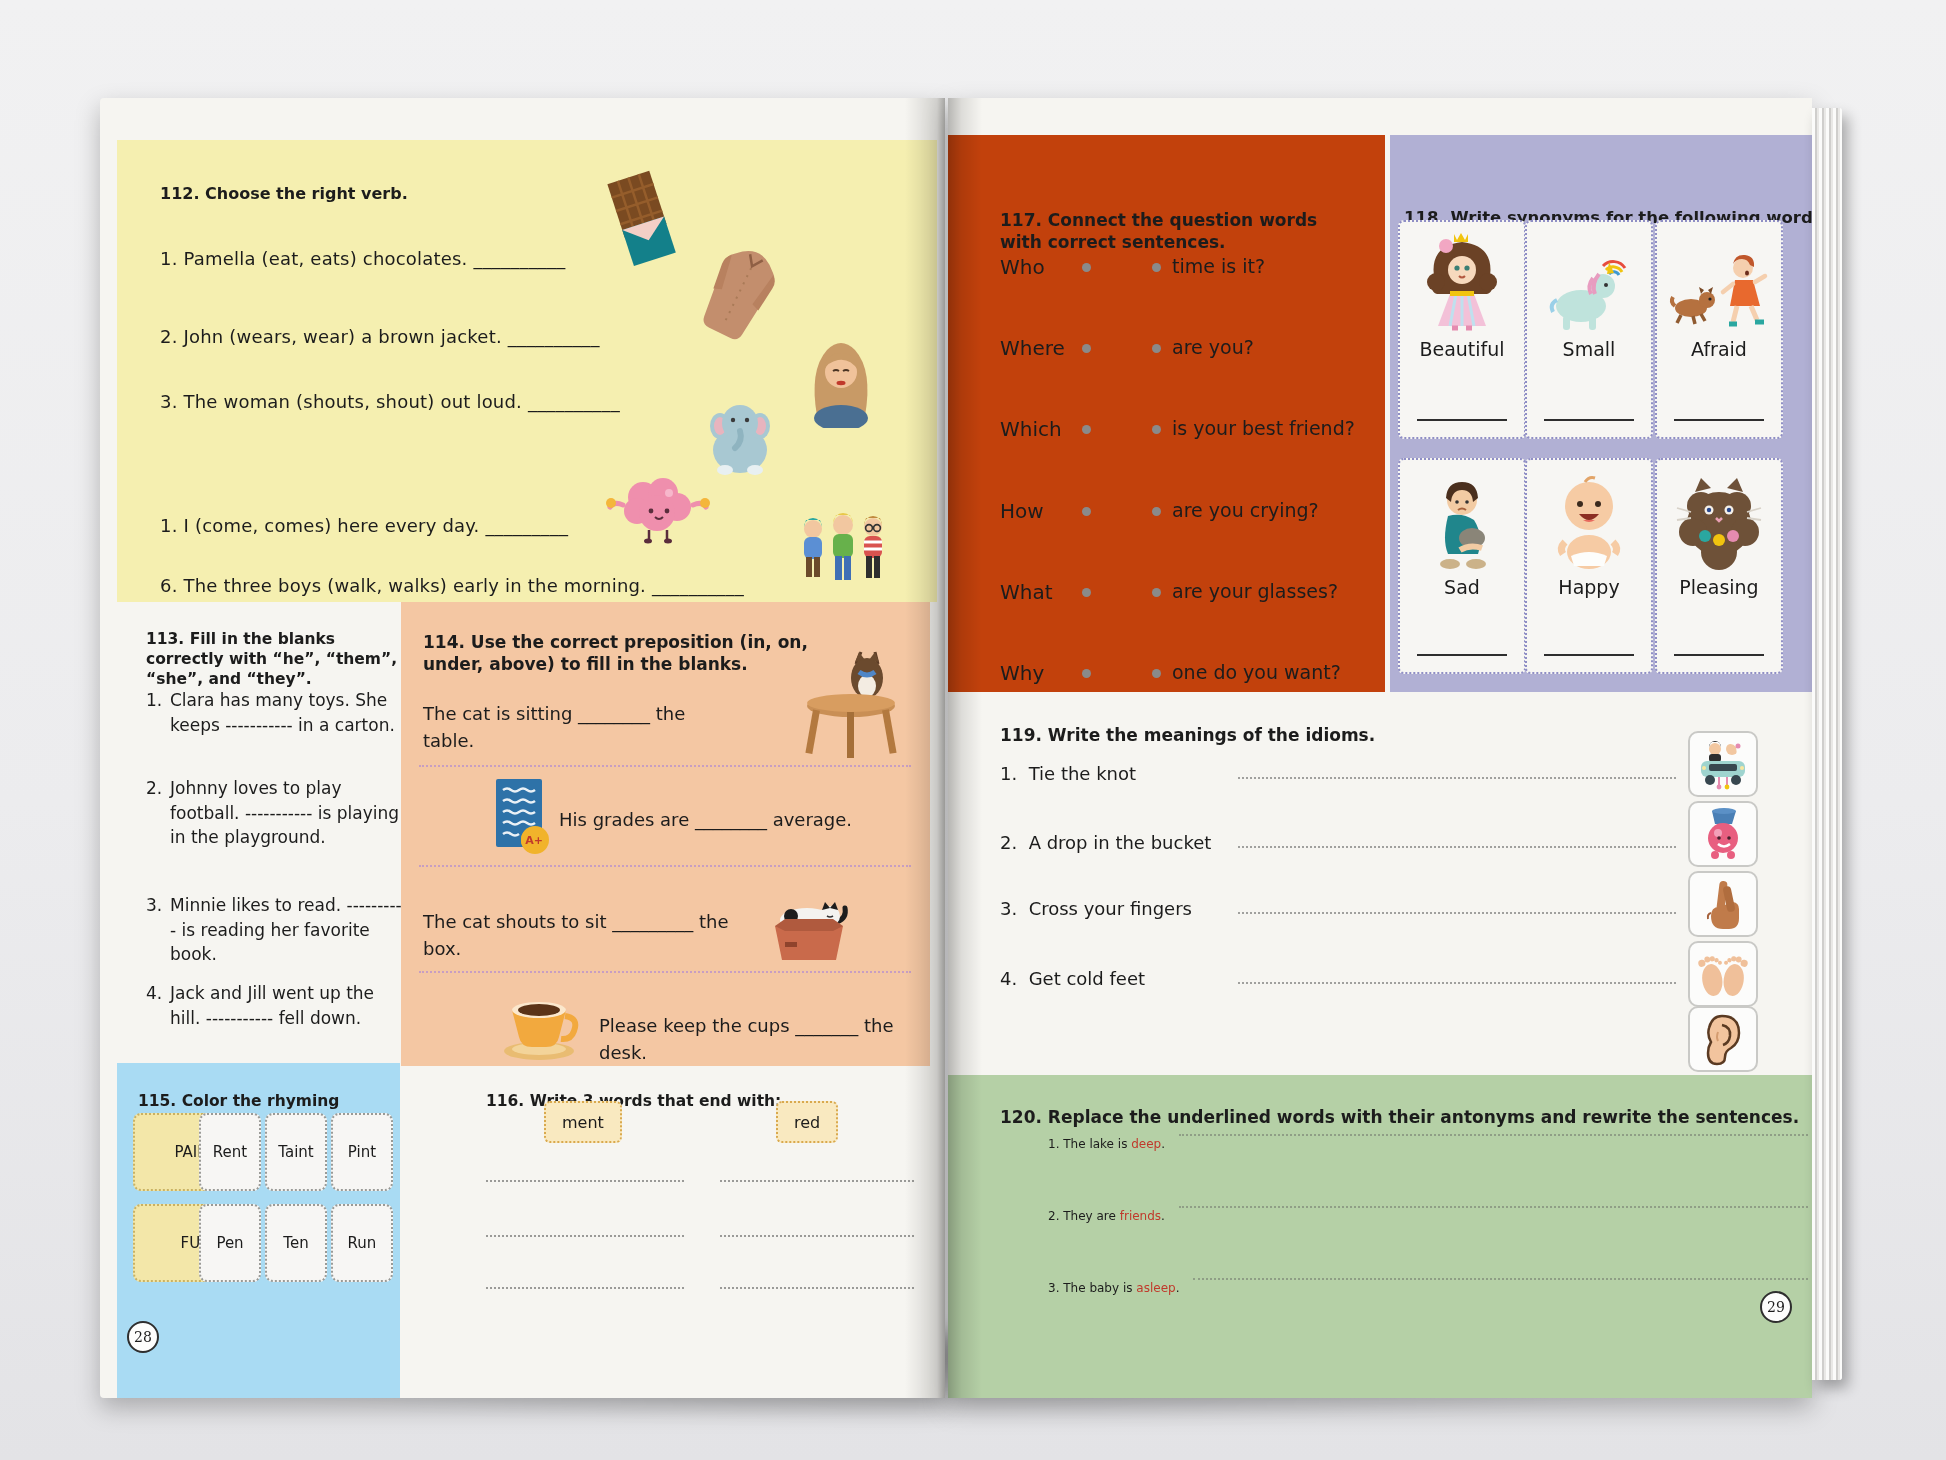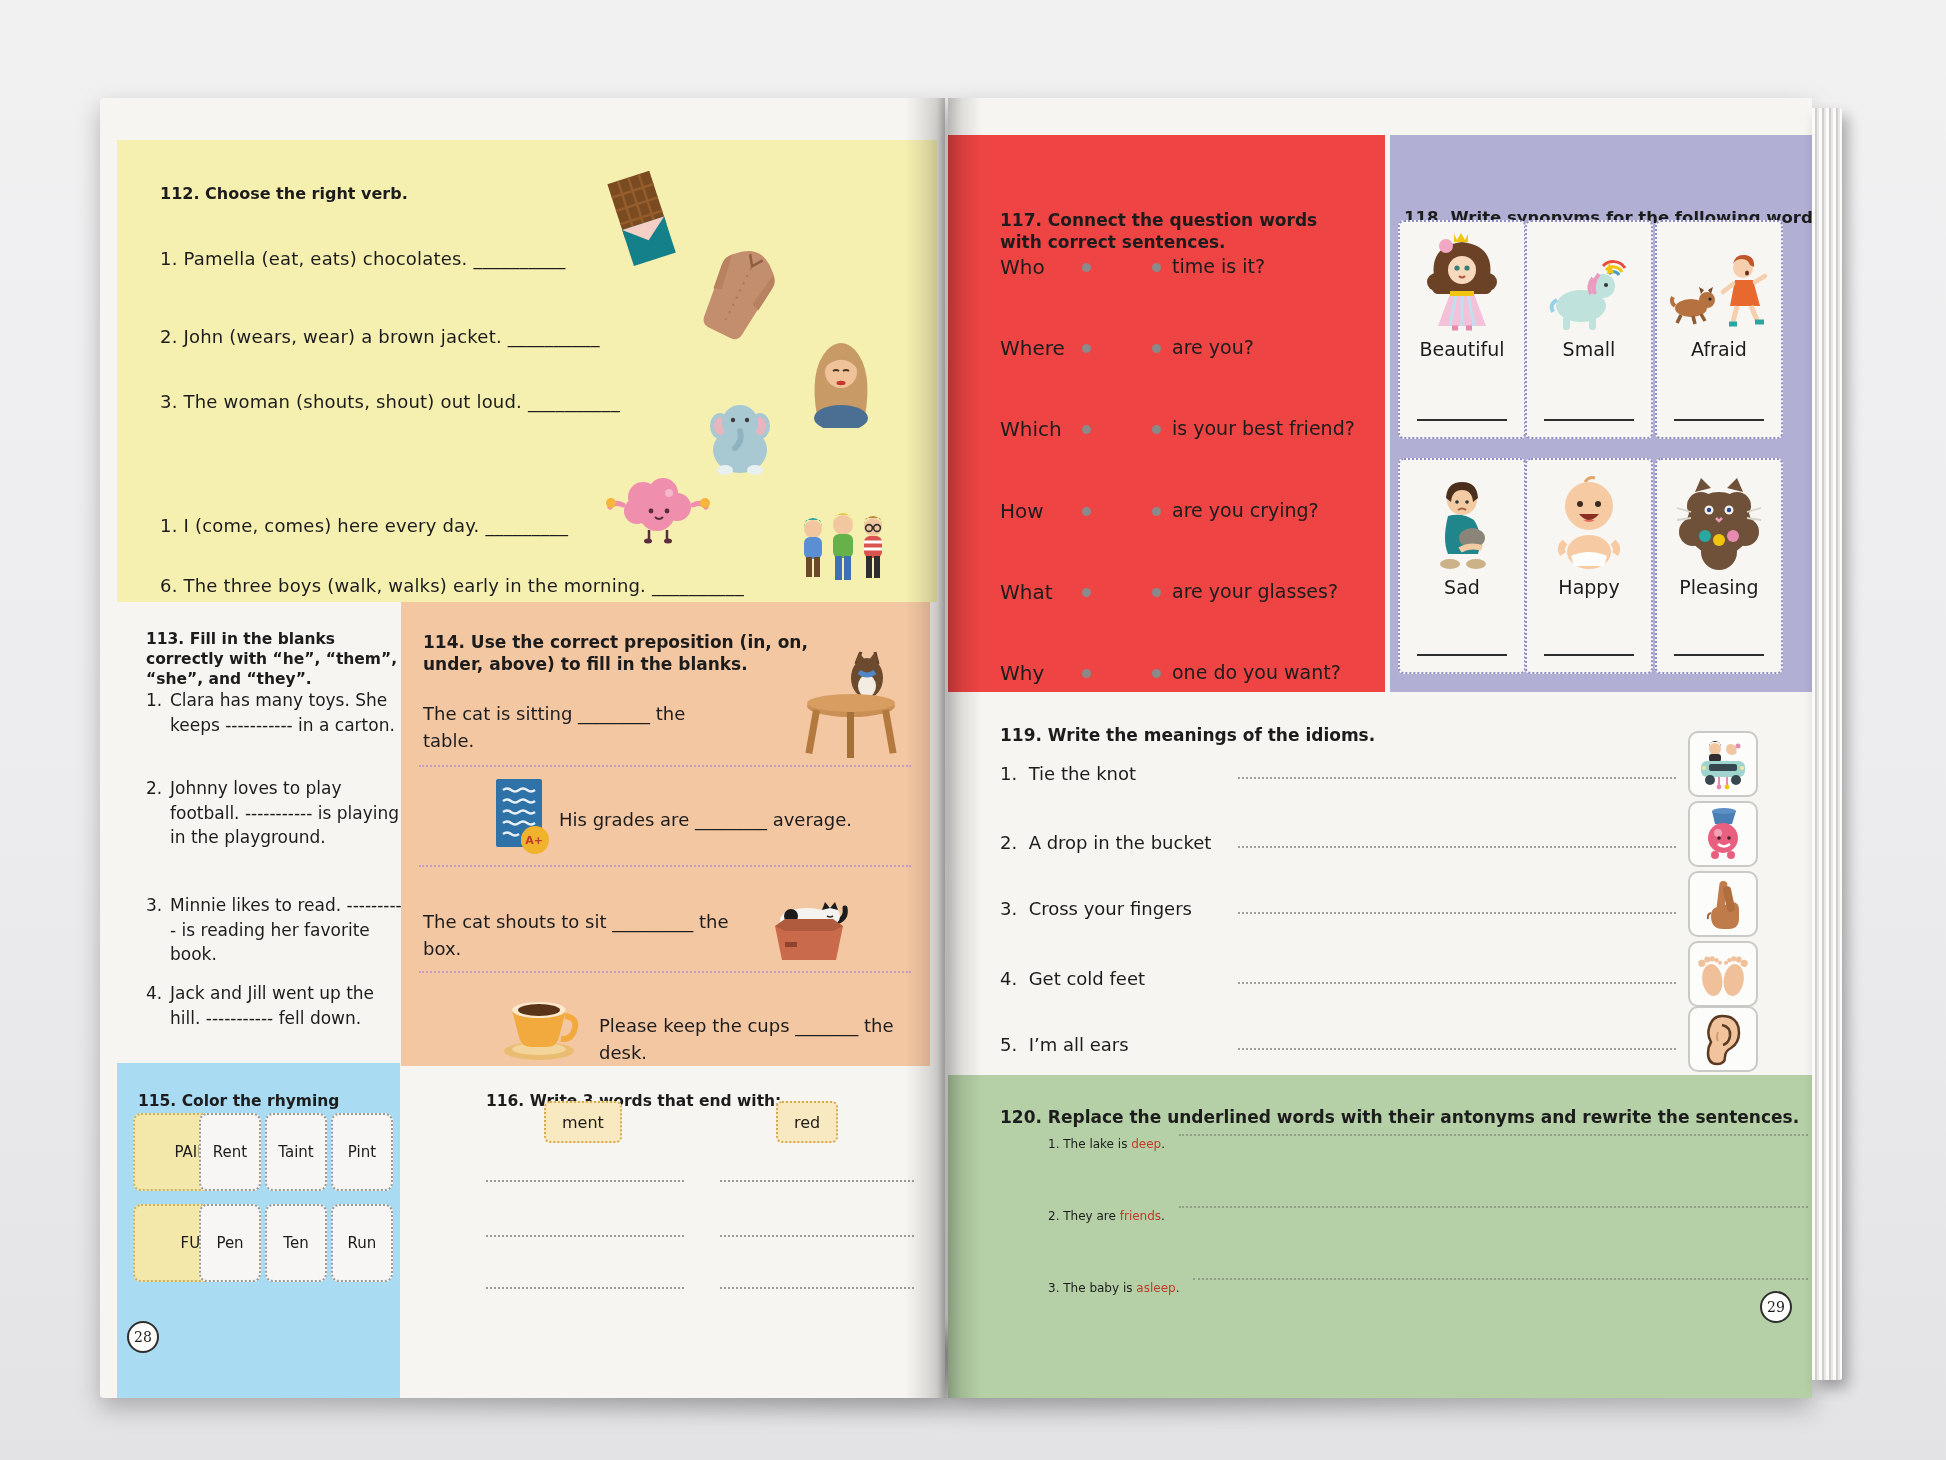--- a/index.html
+++ b/index.html
@@ -48,21 +48,21 @@
   .chip.hl{background:#f3e7a9;border-color:#c9b163;padding-left:32px;}
   .pagenum{position:absolute;width:28px;height:28px;border-radius:50%;background:#fdfdfc;
     border:2px solid #2e2e2e;display:flex;align-items:center;justify-content:center;
     font-size:14px;font-family:"DejaVu Serif","Liberation Serif",serif;}
   .ex116-title{position:absolute;left:386px;top:978px;font-size:15.5px;font-weight:bold;}
   .schip{position:absolute;height:38px;padding:0 16px;background:#f9e9c0;border:2px dotted #d9a94e;
     border-radius:6px;display:flex;align-items:center;justify-content:center;font-size:16px;}
   .wline{border-bottom:2px dotted #9a9a98;}
   .l116{position:absolute;height:2px;}
   
-  .pink{left:0;top:37px;width:437px;height:557px;background:#ef4444;}
+  .pink{left:0;top:37px;width:437px;height:557px;background:#c2410c;}
   .pink .ptitle{position:absolute;left:52px;top:57px;width:345px;font-size:17px;}
   .qrow{position:absolute;left:0;width:100%;height:26px;}
   .qword{position:absolute;left:52px;font-size:20px;}
   .qdot{position:absolute;width:9px;height:9px;border-radius:50%;background:#8a8a8a;top:8px;}
   .qsent{position:absolute;left:224px;font-size:19px;white-space:nowrap;}
   .purple{left:442px;top:37px;width:422px;height:557px;background:#b1b0d4;}
   .purple .ptitle{position:absolute;left:14px;top:55px;font-size:16.5px;white-space:nowrap;}
   .card{position:absolute;width:124px;background:#f7f6f3;border:2px dotted #8f8ec5;border-radius:6px;
     display:flex;flex-direction:column;align-items:center;}
   .card .cicon{height:112px;display:flex;align-items:flex-end;justify-content:center;}
@@ -491,25 +491,20 @@
     <div class="irow" style="top:800px">
       <span>3.</span>&nbsp;
       <span>Cross your fingers</span>
       <span class="iline"></span>
     </div>
     <div class="irow" style="top:870px">
       <span>4.</span>&nbsp;
       <span>Get cold feet</span>
       <span class="iline"></span>
     </div>
-    <div class="irow" style="top:936px">
-      <span>5.</span>&nbsp;
-      <span>I’m all ears</span>
-      <span class="iline"></span>
-    </div>
 
     <div class="ibox" style="top:633px">
       <svg width="56" height="54" viewBox="0 0 56 54">
         <circle cx="20" cy="12" r="6" fill="#f2c7a0"></circle>
           <path d="M14 10 a6 6 0 0 1 12 0 l-2 -5 h-8z" fill="#2e2e2e"></path>
         <rect x="14" y="17" width="12" height="8" rx="3" fill="#2e2e2e"></rect>
         <circle cx="37" cy="12" r="6" fill="#f2c7a0"></circle>
           <path d="M31 8 a6 6 0 0 1 12 0 q2 8 -1 10 l-1 -8 q-4 -5 -9 -2z" fill="#fdfdfb"></path>
         <circle cx="43" cy="9" r="2.5" fill="#e58bb0"></circle>
         <rect x="6" y="24" width="44" height="16" rx="6" fill="#9fd4cf"></rect>

